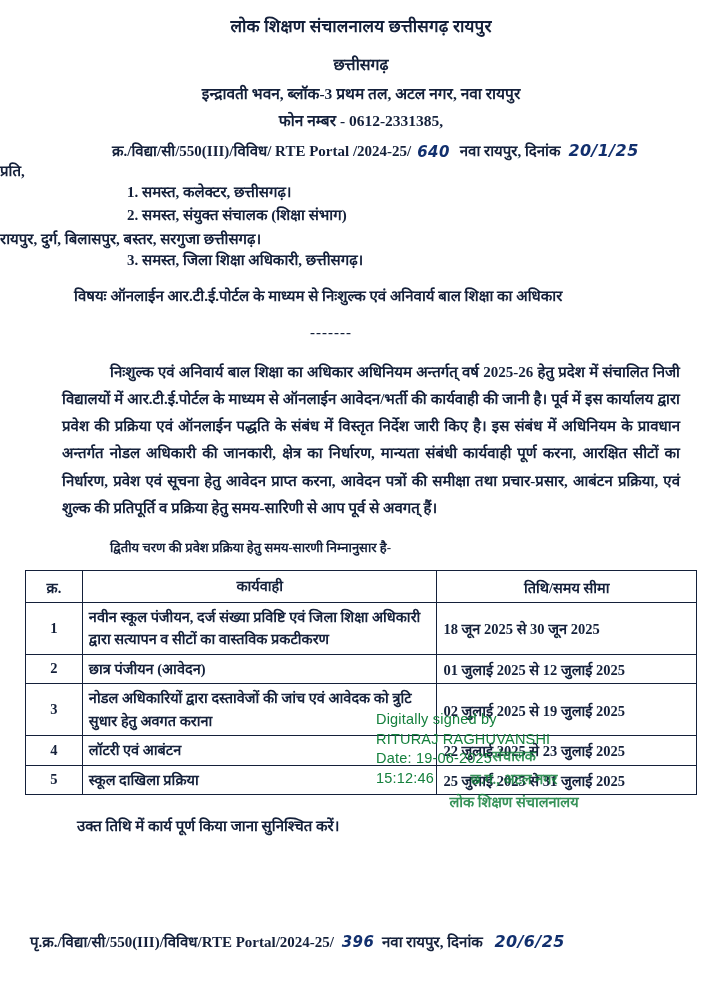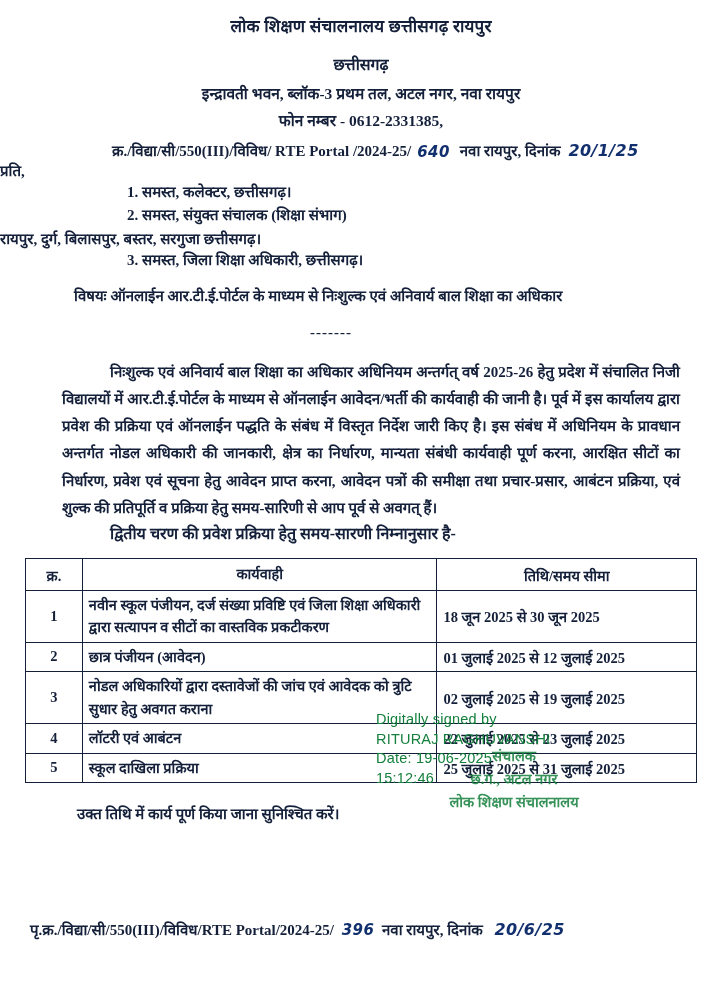--- a/index.html
+++ b/index.html
@@ -127,22 +127,23 @@
     padding: 0 42px 0 62px;
     font-size: 15px;
     font-weight: bold;
     line-height: 1.82;
     text-align: justify;
     text-justify: inter-word;
   }
   .body-para .indent { display: inline-block; width: 48px; }
 
   .lead-line {
+    margin-top: 16px;
     padding-left: 110px;
-    font-size: 16px;
+    font-size: 13px;
     font-weight: bold;
   }
 
   
   table.sched {
     border-collapse: collapse;
     margin: 14px auto 0 auto;
     width: 672px;
     font-size: 14.5px;
     font-weight: bold;

